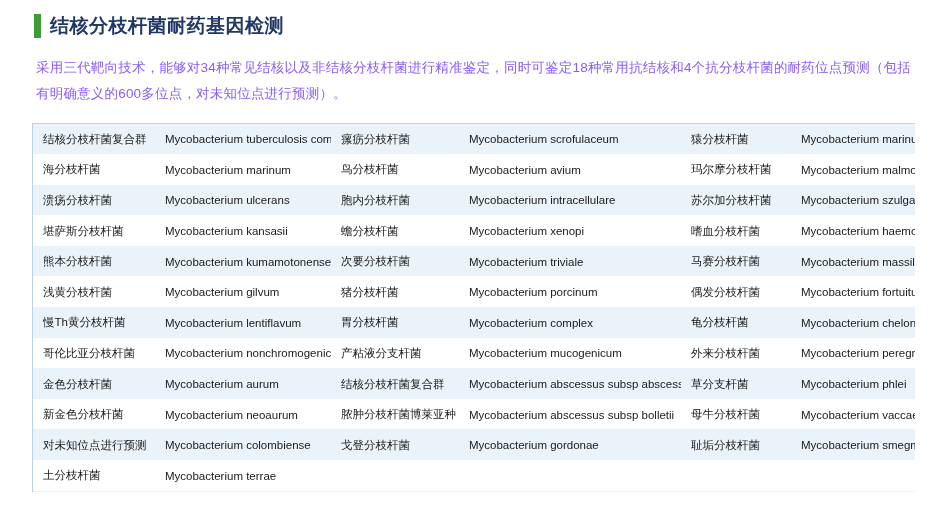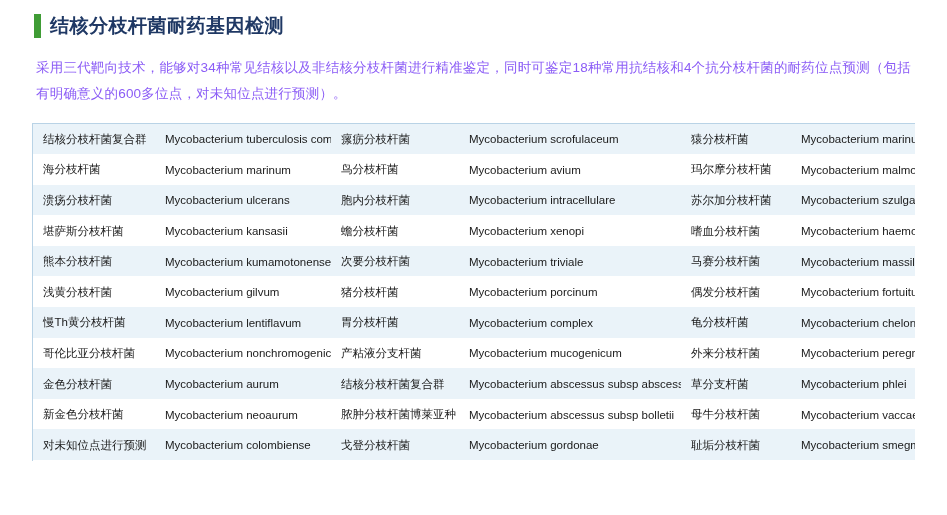--- a/index.html
+++ b/index.html
@@ -199,17 +199,25 @@
             <td class="lat">Mycobacterium vaccae</td>
           </tr>
           <tr class="odd">
             <td class="cn">对未知位点进行预测</td>
             <td class="lat">Mycobacterium colombiense</td>
             <td class="cn">戈登分枝杆菌</td>
             <td class="lat">Mycobacterium gordonae</td>
             <td class="cn">耻垢分枝杆菌</td>
             <td class="lat">Mycobacterium smegmatis</td>
           </tr>
+          <tr class="even">
+            <td class="cn">土分枝杆菌</td>
+            <td class="lat">Mycobacterium terrae</td>
+            <td class="cn"></td>
+            <td class="lat"></td>
+            <td class="cn"></td>
+            <td class="lat"></td>
+          </tr>
         </tbody>
     </table>
   </div>
 
 </div>
 
 </body></html>

